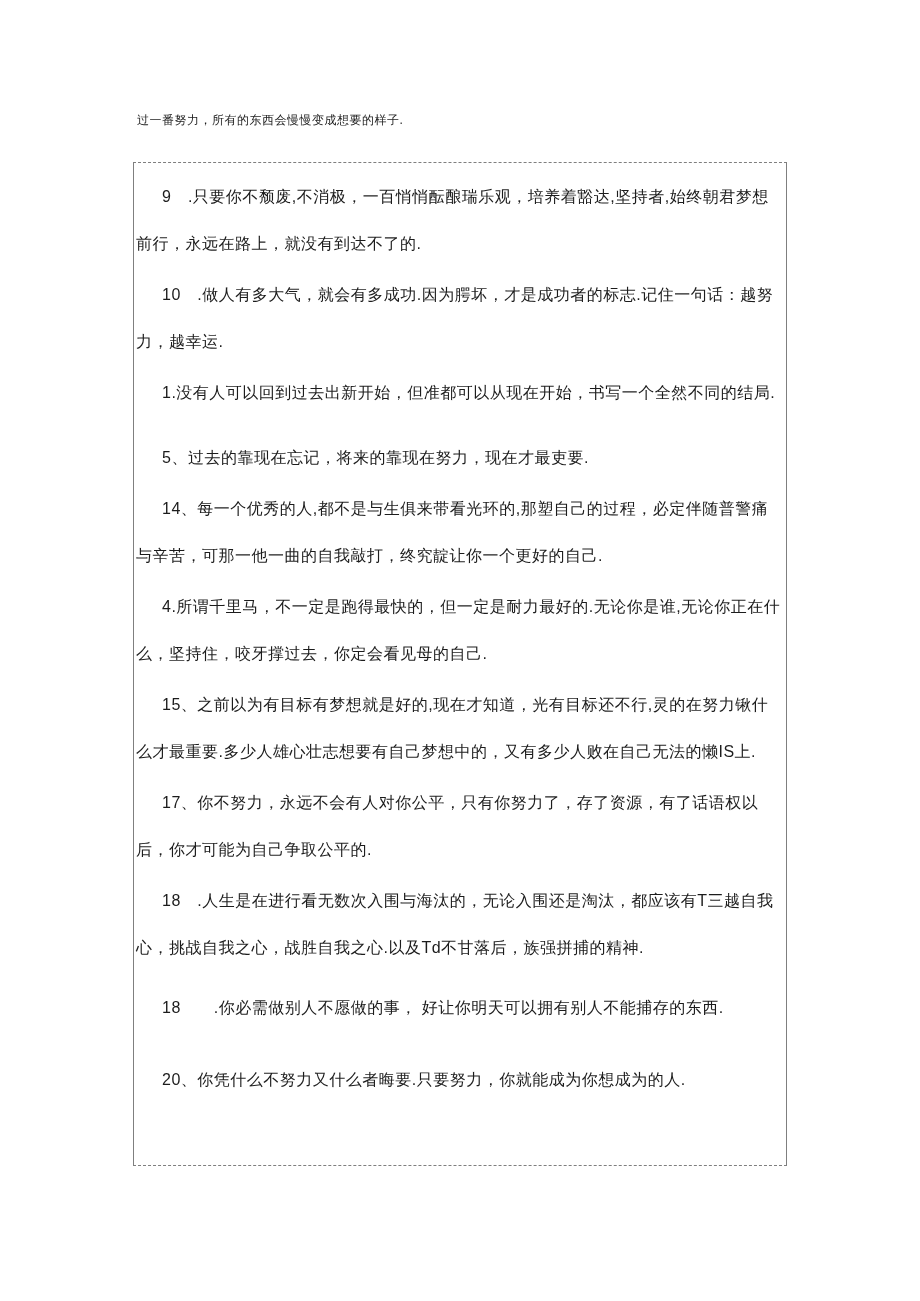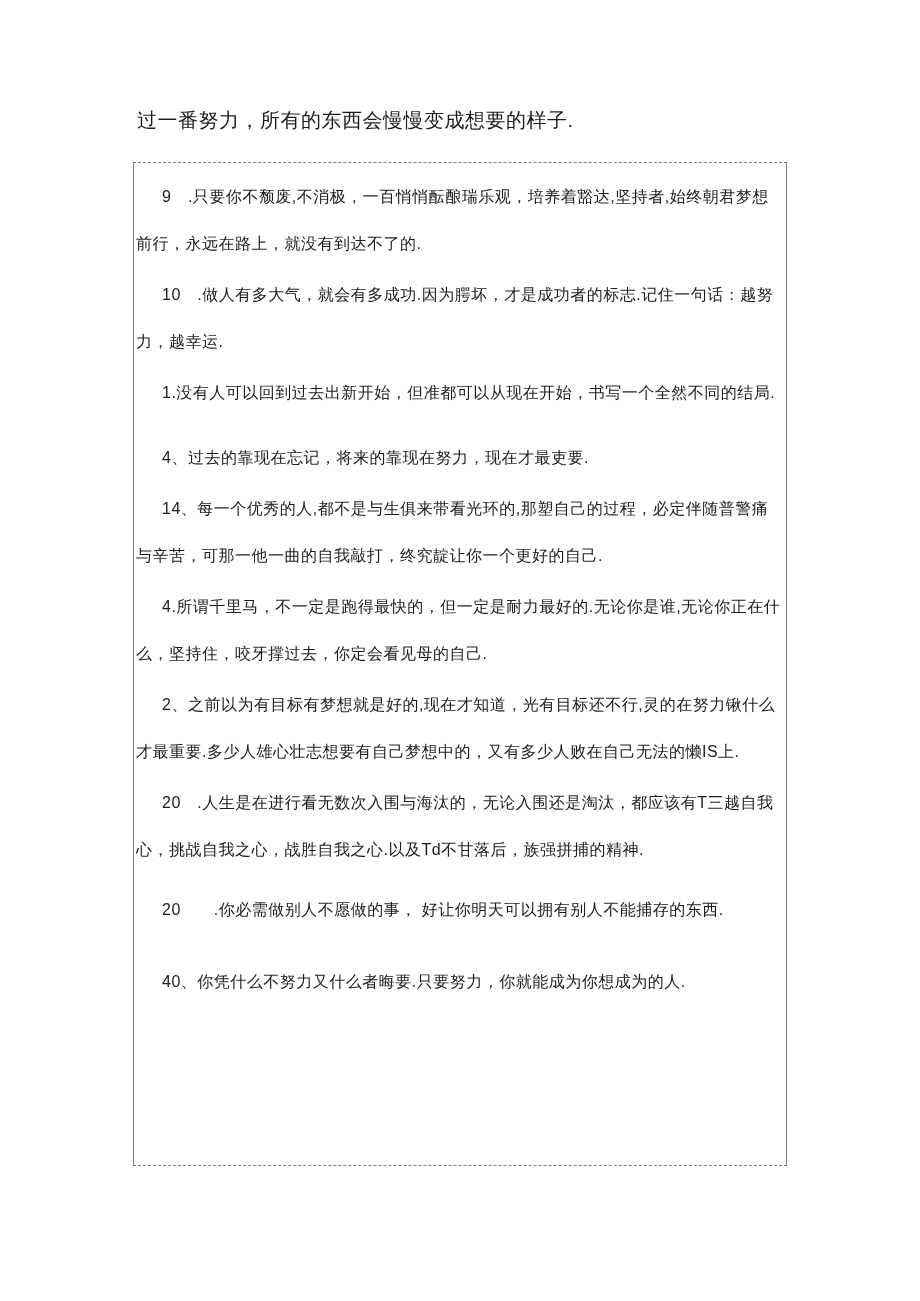--- a/index.html
+++ b/index.html
@@ -15,21 +15,21 @@
     margin:0 auto;
     background:var(--bg-color);
     box-sizing:border-box;
     padding-top:108px;
     font-family:"Liberation Sans","DejaVu Sans",sans-serif;
     color:var(--text-color);
     overflow:hidden;
   }
   .intro{
     margin:0 120px 30px 137px;
-    font-size:20px;
+    font-size:12px;
     line-height:24px;
     letter-spacing:0.5px;
   }
   .quote-box{
     margin:0 133px 0 133px;
     border:1px solid var(--border-color);
     border-top-style:dashed;
     border-bottom-style:dashed;
     box-sizing:border-box;
     padding:10px 2px 2px 2px;
@@ -51,22 +51,23 @@
 <body>
 
 <div class="page">
 
   <p class="intro">过一番努力，所有的东西会慢慢变成想要的样子.</p>
 
   <div class="quote-box">
     <p class="quote">9　.只要你不颓废,不消极，一百悄悄酝酿瑞乐观，培养着豁达,坚持者,始终朝君梦想前行，永远在路上，就没有到达不了的.</p>
     <p class="quote">10　.做人有多大气，就会有多成功.因为腭坏，才是成功者的标志.记住一句话：越努力，越幸运.</p>
     <p class="quote">1.没有人可以回到过去出新开始，但准都可以从现在开始，书写一个全然不同的结局.</p>
-    <p class="quote gap-lg">4、过去的靠现在忘记，将来的靠现在努力，现在才最吏要.</p>
+    <p class="quote gap-lg">5、过去的靠现在忘记，将来的靠现在努力，现在才最吏要.</p>
     <p class="quote">14、每一个优秀的人,都不是与生俱来带看光环的,那塑自己的过程，必定伴随普警痛与辛苦，可那一他一曲的自我敲打，终究靛让你一个更好的自己.</p>
     <p class="quote">4.所谓千里马，不一定是跑得最快的，但一定是耐力最好的.无论你是谁,无论你正在什么，坚持住，咬牙撑过去，你定会看见母的自己.</p>
-    <p class="quote">2、之前以为有目标有梦想就是好的,现在才知道，光有目标还不行,灵的在努力锹什么才最重要.多少人雄心壮志想要有自己梦想中的，又有多少人败在自己无法的懒IS上.</p>
-    <p class="quote">20　.人生是在进行看无数次入围与海汰的，无论入围还是淘汰，都应该有T三越自我心，挑战自我之心，战胜自我之心.以及Td不甘落后，族强拼捕的精神.</p>
-    <p class="quote gap-md">20　　.你必需做别人不愿做的事， 好让你明天可以拥有别人不能捕存的东西.</p>
-    <p class="quote gap-xl">40、你凭什么不努力又什么者晦要.只要努力，你就能成为你想成为的人.</p>
+    <p class="quote">15、之前以为有目标有梦想就是好的,现在才知道，光有目标还不行,灵的在努力锹什么才最重要.多少人雄心壮志想要有自己梦想中的，又有多少人败在自己无法的懒IS上.</p>
+    <p class="quote">17、你不努力，永远不会有人对你公平，只有你努力了，存了资源，有了话语权以后，你才可能为自己争取公平的.</p>
+    <p class="quote">18　.人生是在进行看无数次入围与海汰的，无论入围还是淘汰，都应该有T三越自我心，挑战自我之心，战胜自我之心.以及Td不甘落后，族强拼捕的精神.</p>
+    <p class="quote gap-md">18　　.你必需做别人不愿做的事， 好让你明天可以拥有别人不能捕存的东西.</p>
+    <p class="quote gap-xl">20、你凭什么不努力又什么者晦要.只要努力，你就能成为你想成为的人.</p>
   </div>
 
 </div>
 
 </body></html>

